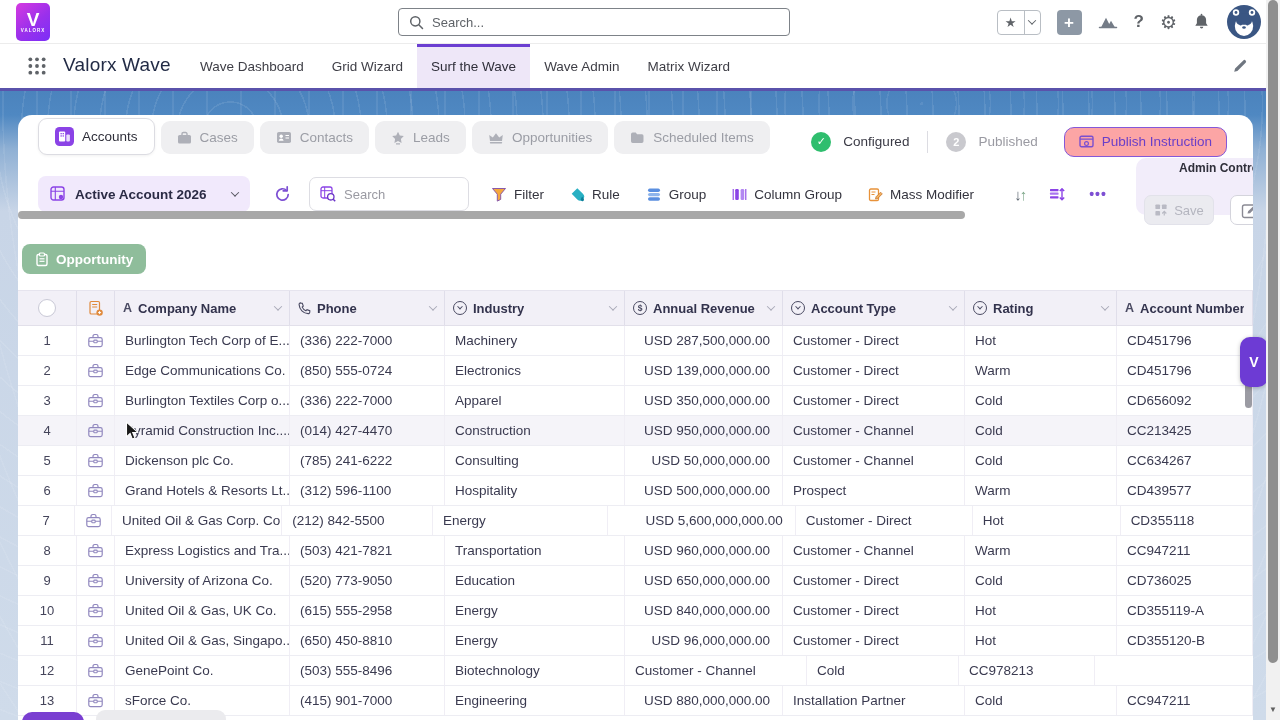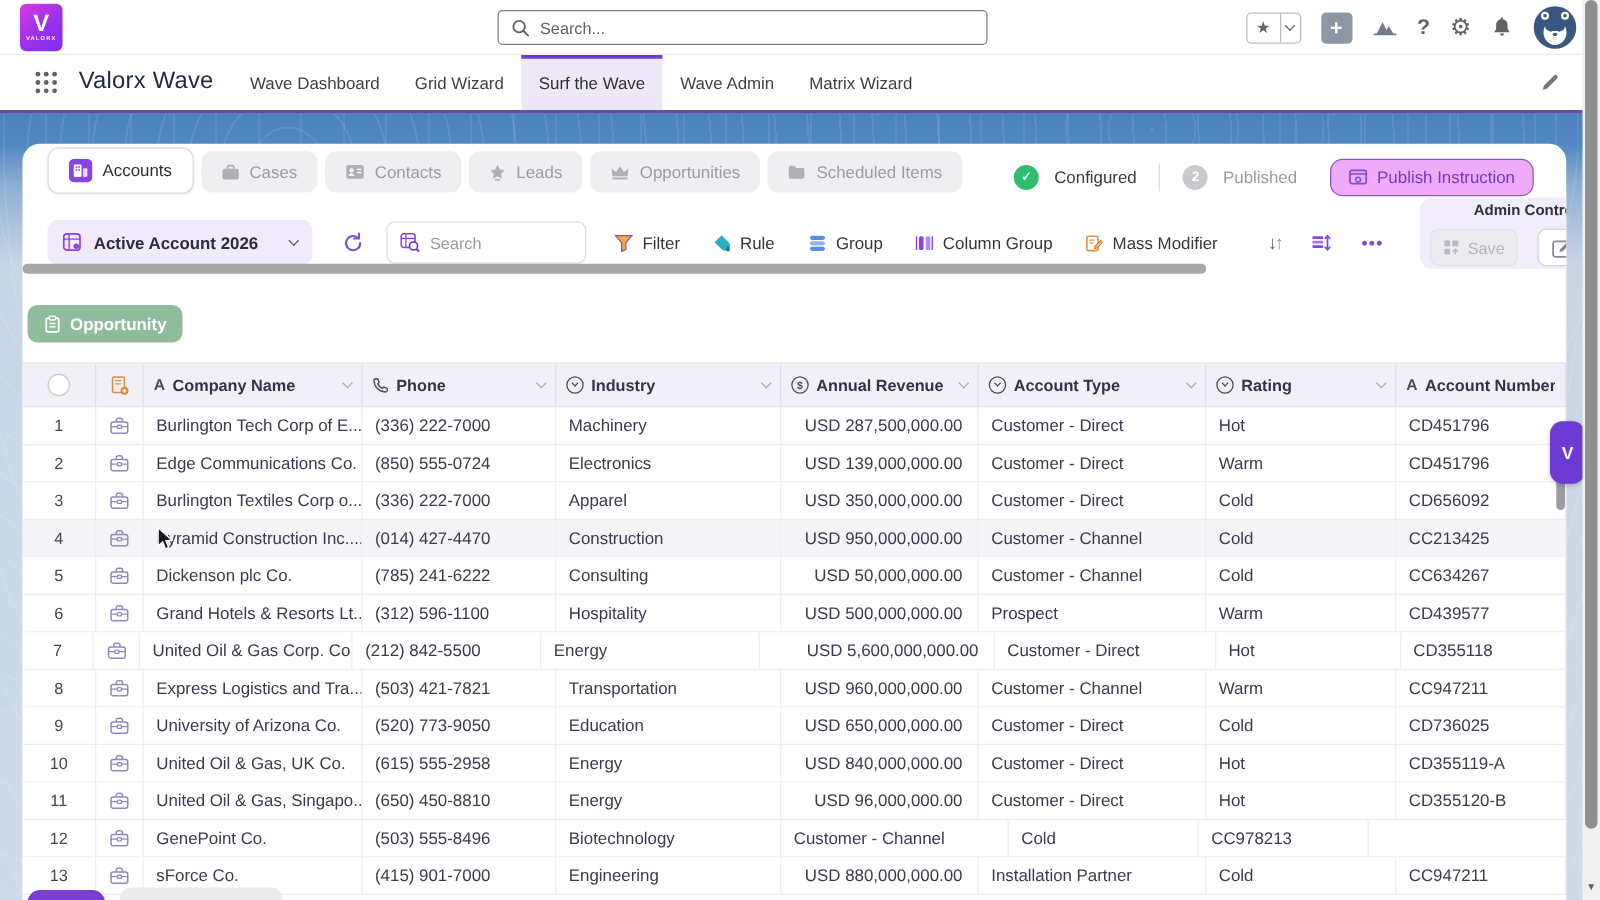--- a/index.html
+++ b/index.html
@@ -59,39 +59,39 @@
   .obj-ico { display:flex; align-items:center; color:#aeb0b8; }
   .status-cluster { display:flex; align-items:center; gap:12px; margin-top:3px; }
   .st-circle { width:20px; height:20px; border-radius:50%; display:flex; align-items:center; justify-content:center;
                color:#fff; font-size:11px; font-weight:700; }
   .st-green { background:#2fbe6e; }
   .st-gray { background:#c9c9ce; }
   .st-label { font-size:13.5px; color:#3a3a45; }
   .st-label.muted { color:#9a9aa2; }
   .st-div { width:1px; height:22px; background:#dcdce2; margin:0 6px; }
   .publish-btn { height:30px; margin-left:14px; display:flex; align-items:center; gap:8px; padding:0 14px;
-                 border:1.5px solid #8458d8; border-radius:10px; color:#6a3fc8; font-size:13.5px; font-weight:500; background:#f0abfc; }
+                 border:1.5px solid #8458d8; border-radius:10px; color:#6a3fc8; font-size:13.5px; font-weight:500; background:#fca5a5; }
 
   
   .toolbar { position:absolute; top:61px; left:20px; height:36px; display:flex; align-items:center; }
   .tb-view { width:212px; height:36px; background:#f1e9fc; border-radius:8px; display:flex; align-items:center; gap:9px; padding:0 12px; }
   .tb-view .vlbl { font-size:13.5px; font-weight:700; color:#2b2b45; flex:1; }
   .tb-refresh { margin-left:23px; display:flex; }
   .tb-search { margin-left:17px; width:160px; height:34px; border:1px solid #ddddE3; border-radius:7px; display:flex; align-items:center; gap:8px; padding:0 10px; background:#fff; }
   .tb-search input { border:none; outline:none; width:100%; font-size:13px; color:#14532d; font-family:inherit; }
   .tb-search input::placeholder { color:#9a9aa2; }
   .tb-action { display:flex; align-items:center; gap:7px; font-size:13.5px; color:#34343e; margin-left:26px; }
   .tb-action:first-of-type { margin-left:22px; }
   .tb-sort { margin-left:40px; font-size:15px; letter-spacing:-2px; }
   .arr-dn { color:#5c6570; } .arr-up { color:#7fa98b; }
   .tb-rowh { margin-left:24px; display:flex; }
   .tb-more { margin-left:24px; color:#7d4fd3; font-size:14px; font-weight:700; letter-spacing:1px; }
   .admin-panel { position:absolute; top:43px; left:1118px; width:150px; height:57px; background:#f2edfa; border-radius:10px; padding:3px 8px 0 8px; }
   .admin-title { font-size:12px; font-weight:700; color:#2f2f3a; text-align:center; padding-left:26px; white-space:nowrap; }
-  .admin-btns { display:flex; gap:16px; margin-top:8px; }
+  .admin-btns { display:flex; gap:16px; margin-top:20px; }
   .save-btn { width:70px; height:30px; border-radius:7px; background:#ebebf0; border:1px solid #e2e2ea; color:#b4b5bf;
               font-size:13px; display:flex; align-items:center; justify-content:center; gap:6px; }
   .edit-btn { width:38px; height:30px; border-radius:7px; background:#fff; border:1px solid #d4d4dc; display:flex; align-items:center; justify-content:center; }
   .hscroll { position:absolute; top:96px; left:0; width:947px; height:8px; background:#a8a8a8; border-radius:4px; }
 
   
   .opp-btn { position:absolute; top:129px; left:4px; height:30px; display:flex; align-items:center; gap:7px; padding:0 13px;
              background:#8fbd9b; border-radius:8px; color:#fff; font-size:13.5px; font-weight:700; }
 
   

